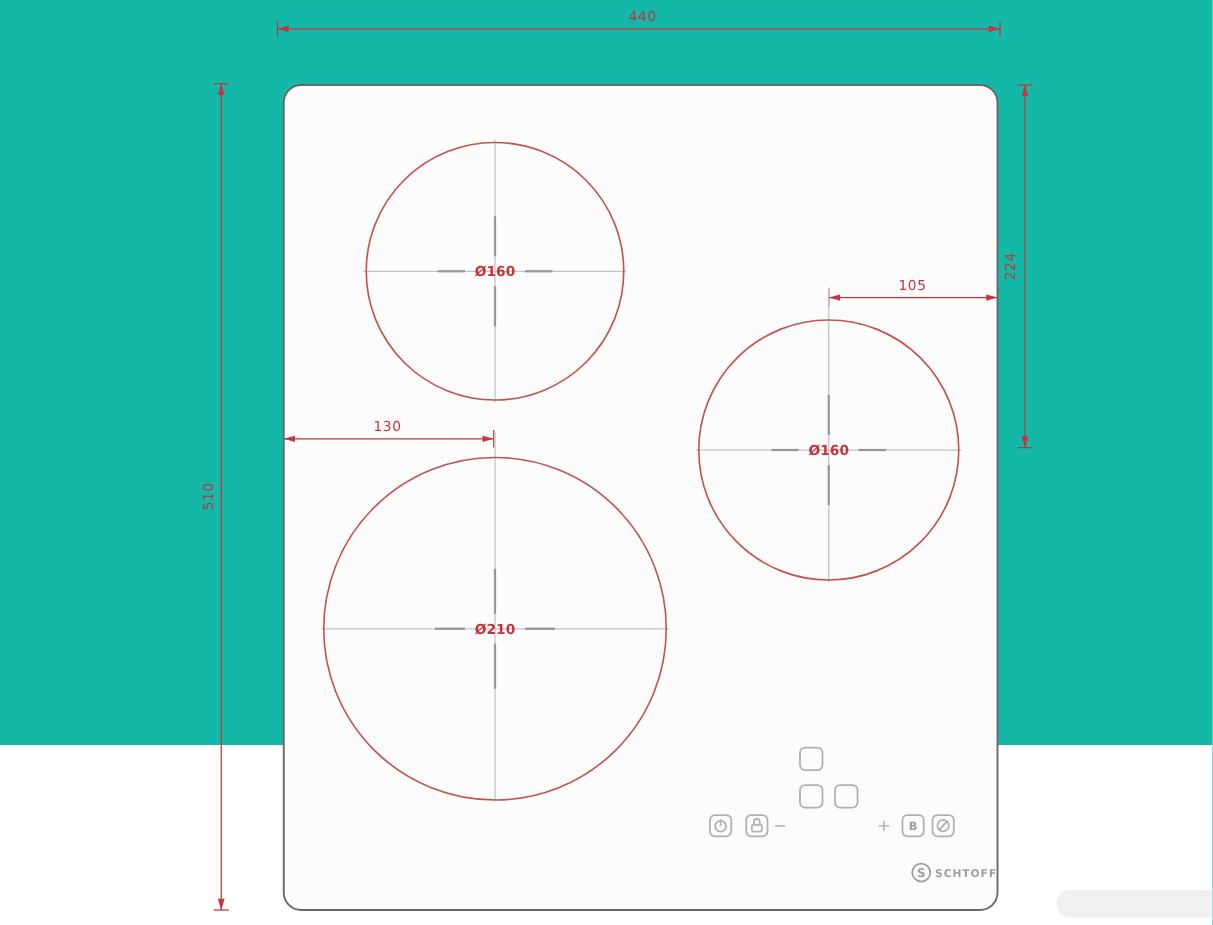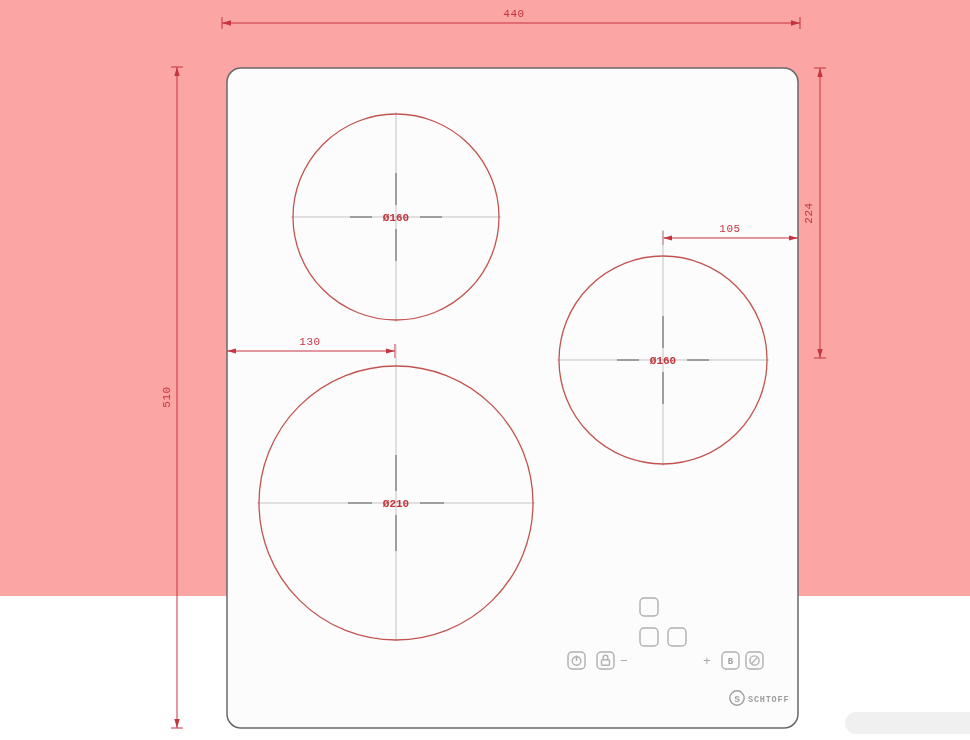--- a/index.html
+++ b/index.html
@@ -5,22 +5,21 @@
   html,body{margin:0;padding:0;}
   body{
     width:970px;height:740px;
     background:#ffffff;
     font-family:"DejaVu Sans", sans-serif;
     overflow:hidden;
   }
   .stage{
     position:relative;
     width:970px;height:596px;
-    background:#fca5a5;
-    font-family:Liberation Mono, monospace;
+    background:#14b8a6;
   }
   svg{position:absolute;left:0;top:0;}
   .dim-line{stroke:#c43540;stroke-width:1;fill:none;}
   .dim-arrow{fill:#c43540;stroke:none;}
   .dim-text{fill:#c43540;font-size:11px;font-weight:400;letter-spacing:.5px;}
   .zone-circle{stroke:#c25450;stroke-width:1.3;fill:none;}
   .zone-label{fill:#c1353b;font-size:11px;font-weight:600;}
   .crosshair{stroke:#c3c3c3;stroke-width:1;}
   .centermark{stroke:#979797;stroke-width:1.8;}
   .panel{fill:#fcfcfc;stroke:#686868;stroke-width:1.5;}

